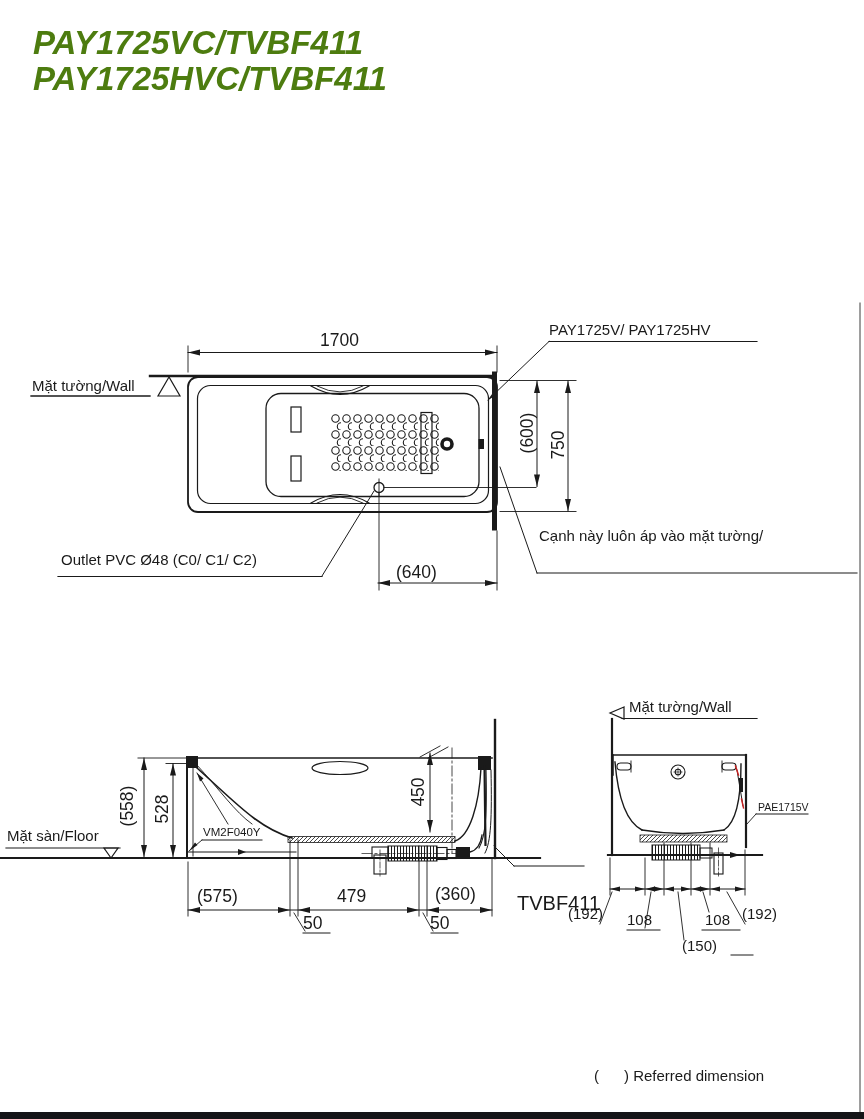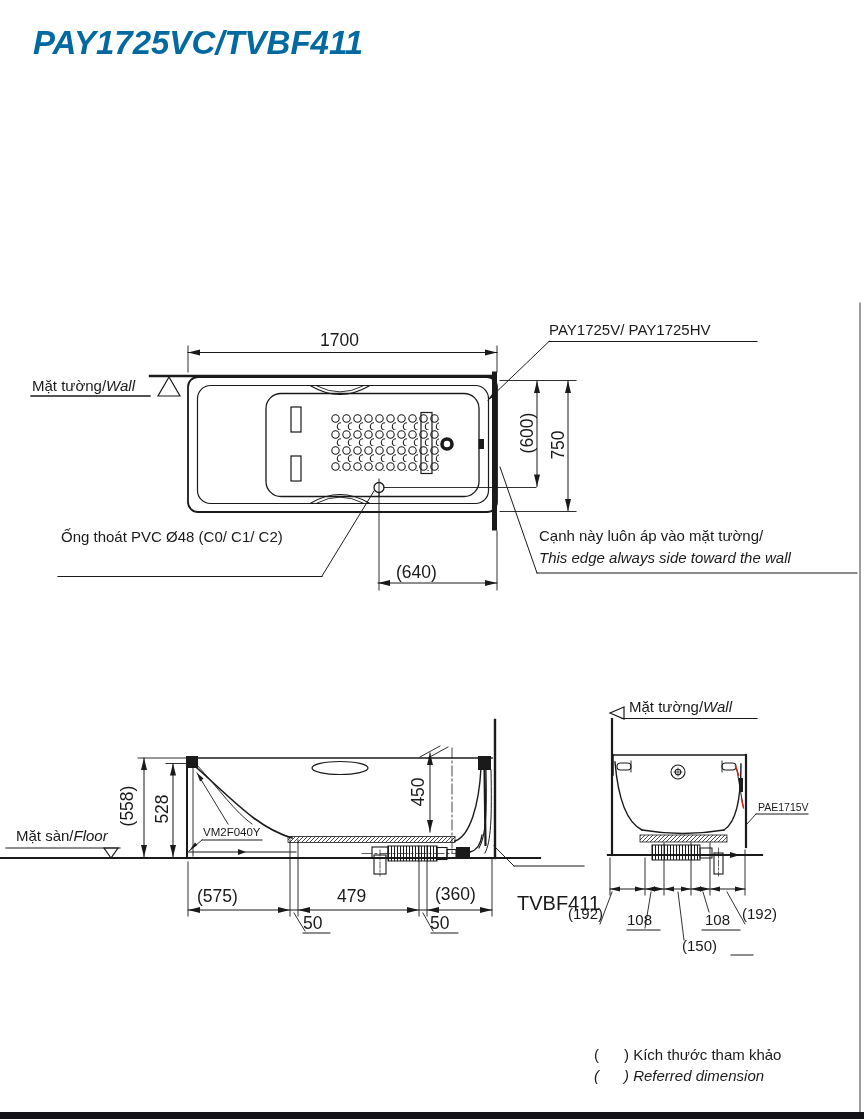--- a/index.html
+++ b/index.html
@@ -1,21 +1,21 @@
 <!DOCTYPE html>
 <html><head>
 <meta charset="utf-8">
 <style>
   html,body{margin:0;padding:0;background:#fff}
   .page{position:relative;width:864px;height:1119px;background:#ffffff;
         font-family:"Liberation Sans",sans-serif;color:#1a1a1a;overflow:hidden}
   svg.draw{position:absolute;left:0;top:0}
   .t{position:absolute;white-space:pre;line-height:1.15}
-  .it{font-style:italic}
-  .title{font-size:33px;font-weight:700;font-style:italic;color:#0369a1;letter-spacing:0}
+  .it{}
+  .title{font-size:33px;font-weight:700;font-style:italic;color:#4d7c0f;letter-spacing:0}
   .dim{font-size:17.5px}
   .lbl{font-size:15px}
   .sm{font-size:11.5px}
   .xs{font-size:10.5px}
   .rot{position:absolute;width:50px;height:50px;display:flex;align-items:center;
        justify-content:center;transform:rotate(-90deg);font-size:17.5px;white-space:pre}
 </style>
 </head>
 <body>
 
@@ -232,47 +232,46 @@
     <line x1="627" y1="930" x2="660" y2="930" stroke-width="1"></line>
     <line x1="678" y1="892" x2="684" y2="940" stroke-width="0.9"></line>
     <line x1="731" y1="955" x2="753" y2="955" stroke-width="1"></line>
     <line x1="703" y1="892" x2="709" y2="912" stroke-width="0.9"></line>
     <line x1="702" y1="930" x2="740" y2="930" stroke-width="1"></line>
     <line x1="727" y1="892" x2="745" y2="924" stroke-width="0.9"></line>
   </g>
 </svg>
 
 <div class="t title" style="left:33px;top:24px">PAY1725VC/TVBF411</div>
+<div class="t title" style="left:33px;top:60px">PAY1725HVC/TVBF411</div>
 
 <div class="t lbl" style="left:32px;top:377px"><span>Mặt tường/</span><span class="it">Wall</span></div>
 <div class="t dim" style="left:320px;top:330px">1700</div>
 <div class="t lbl" style="left:549px;top:321px">PAY1725V/ PAY1725HV</div>
 <div class="rot" style="left:502px;top:408px"><span>(600)</span></div>
 <div class="rot" style="left:533px;top:420px"><span>750</span></div>
 <div class="t dim" style="left:396px;top:562px">(640)</div>
-<div class="t lbl" style="left:61px;top:528px">Ống thoát PVC Ø48 (C0/ C1/ C2)</div>
+<div class="t lbl it" style="left:61px;top:551px">Outlet PVC Ø48 (C0/ C1/ C2)</div>
 <div class="t lbl" style="left:539px;top:527px">Cạnh này luôn áp vào mặt tường/</div>
-<div class="t lbl it" style="left:539px;top:549px">This edge always side toward the wall</div>
-
-<div class="t lbl" style="left:16px;top:827px"><span>Mặt sàn/</span><span class="it">Floor</span></div>
+
+<div class="t lbl" style="left:7px;top:827px"><span>Mặt sàn/</span><span class="it">Floor</span></div>
 <div class="rot" style="left:102px;top:781px"><span>(558)</span></div>
 <div class="rot" style="left:137px;top:784px"><span>528</span></div>
 <div class="rot" style="left:393px;top:767px"><span>450</span></div>
 <div class="t sm" style="left:203px;top:826px">VM2F040Y</div>
 <div class="t" style="left:517px;top:892px;font-size:20px">TVBF411</div>
 <div class="t dim" style="left:197px;top:886px">(575)</div>
 <div class="t dim" style="left:337px;top:886px">479</div>
 <div class="t dim" style="left:435px;top:884px">(360)</div>
 <div class="t dim" style="left:303px;top:913px">50</div>
 <div class="t dim" style="left:430px;top:913px">50</div>
 
 <div class="t lbl" style="left:629px;top:698px"><span>Mặt tường/</span><span class="it">Wall</span></div>
 <div class="t xs" style="left:758px;top:801px">PAE1715V</div>
 <div class="t lbl" style="left:568px;top:905px">(192)</div>
 <div class="t lbl" style="left:627px;top:911px">108</div>
 <div class="t lbl" style="left:682px;top:937px">(150)</div>
 <div class="t lbl" style="left:705px;top:911px">108</div>
 <div class="t lbl" style="left:742px;top:905px">(192)</div>
 
-<div class="t lbl" style="left:594px;top:1046px">(      ) Kích thước tham khảo</div>
 <div class="t lbl it" style="left:594px;top:1067px">(      ) Referred dimension</div>
 
 </div>
 
 </body></html>

